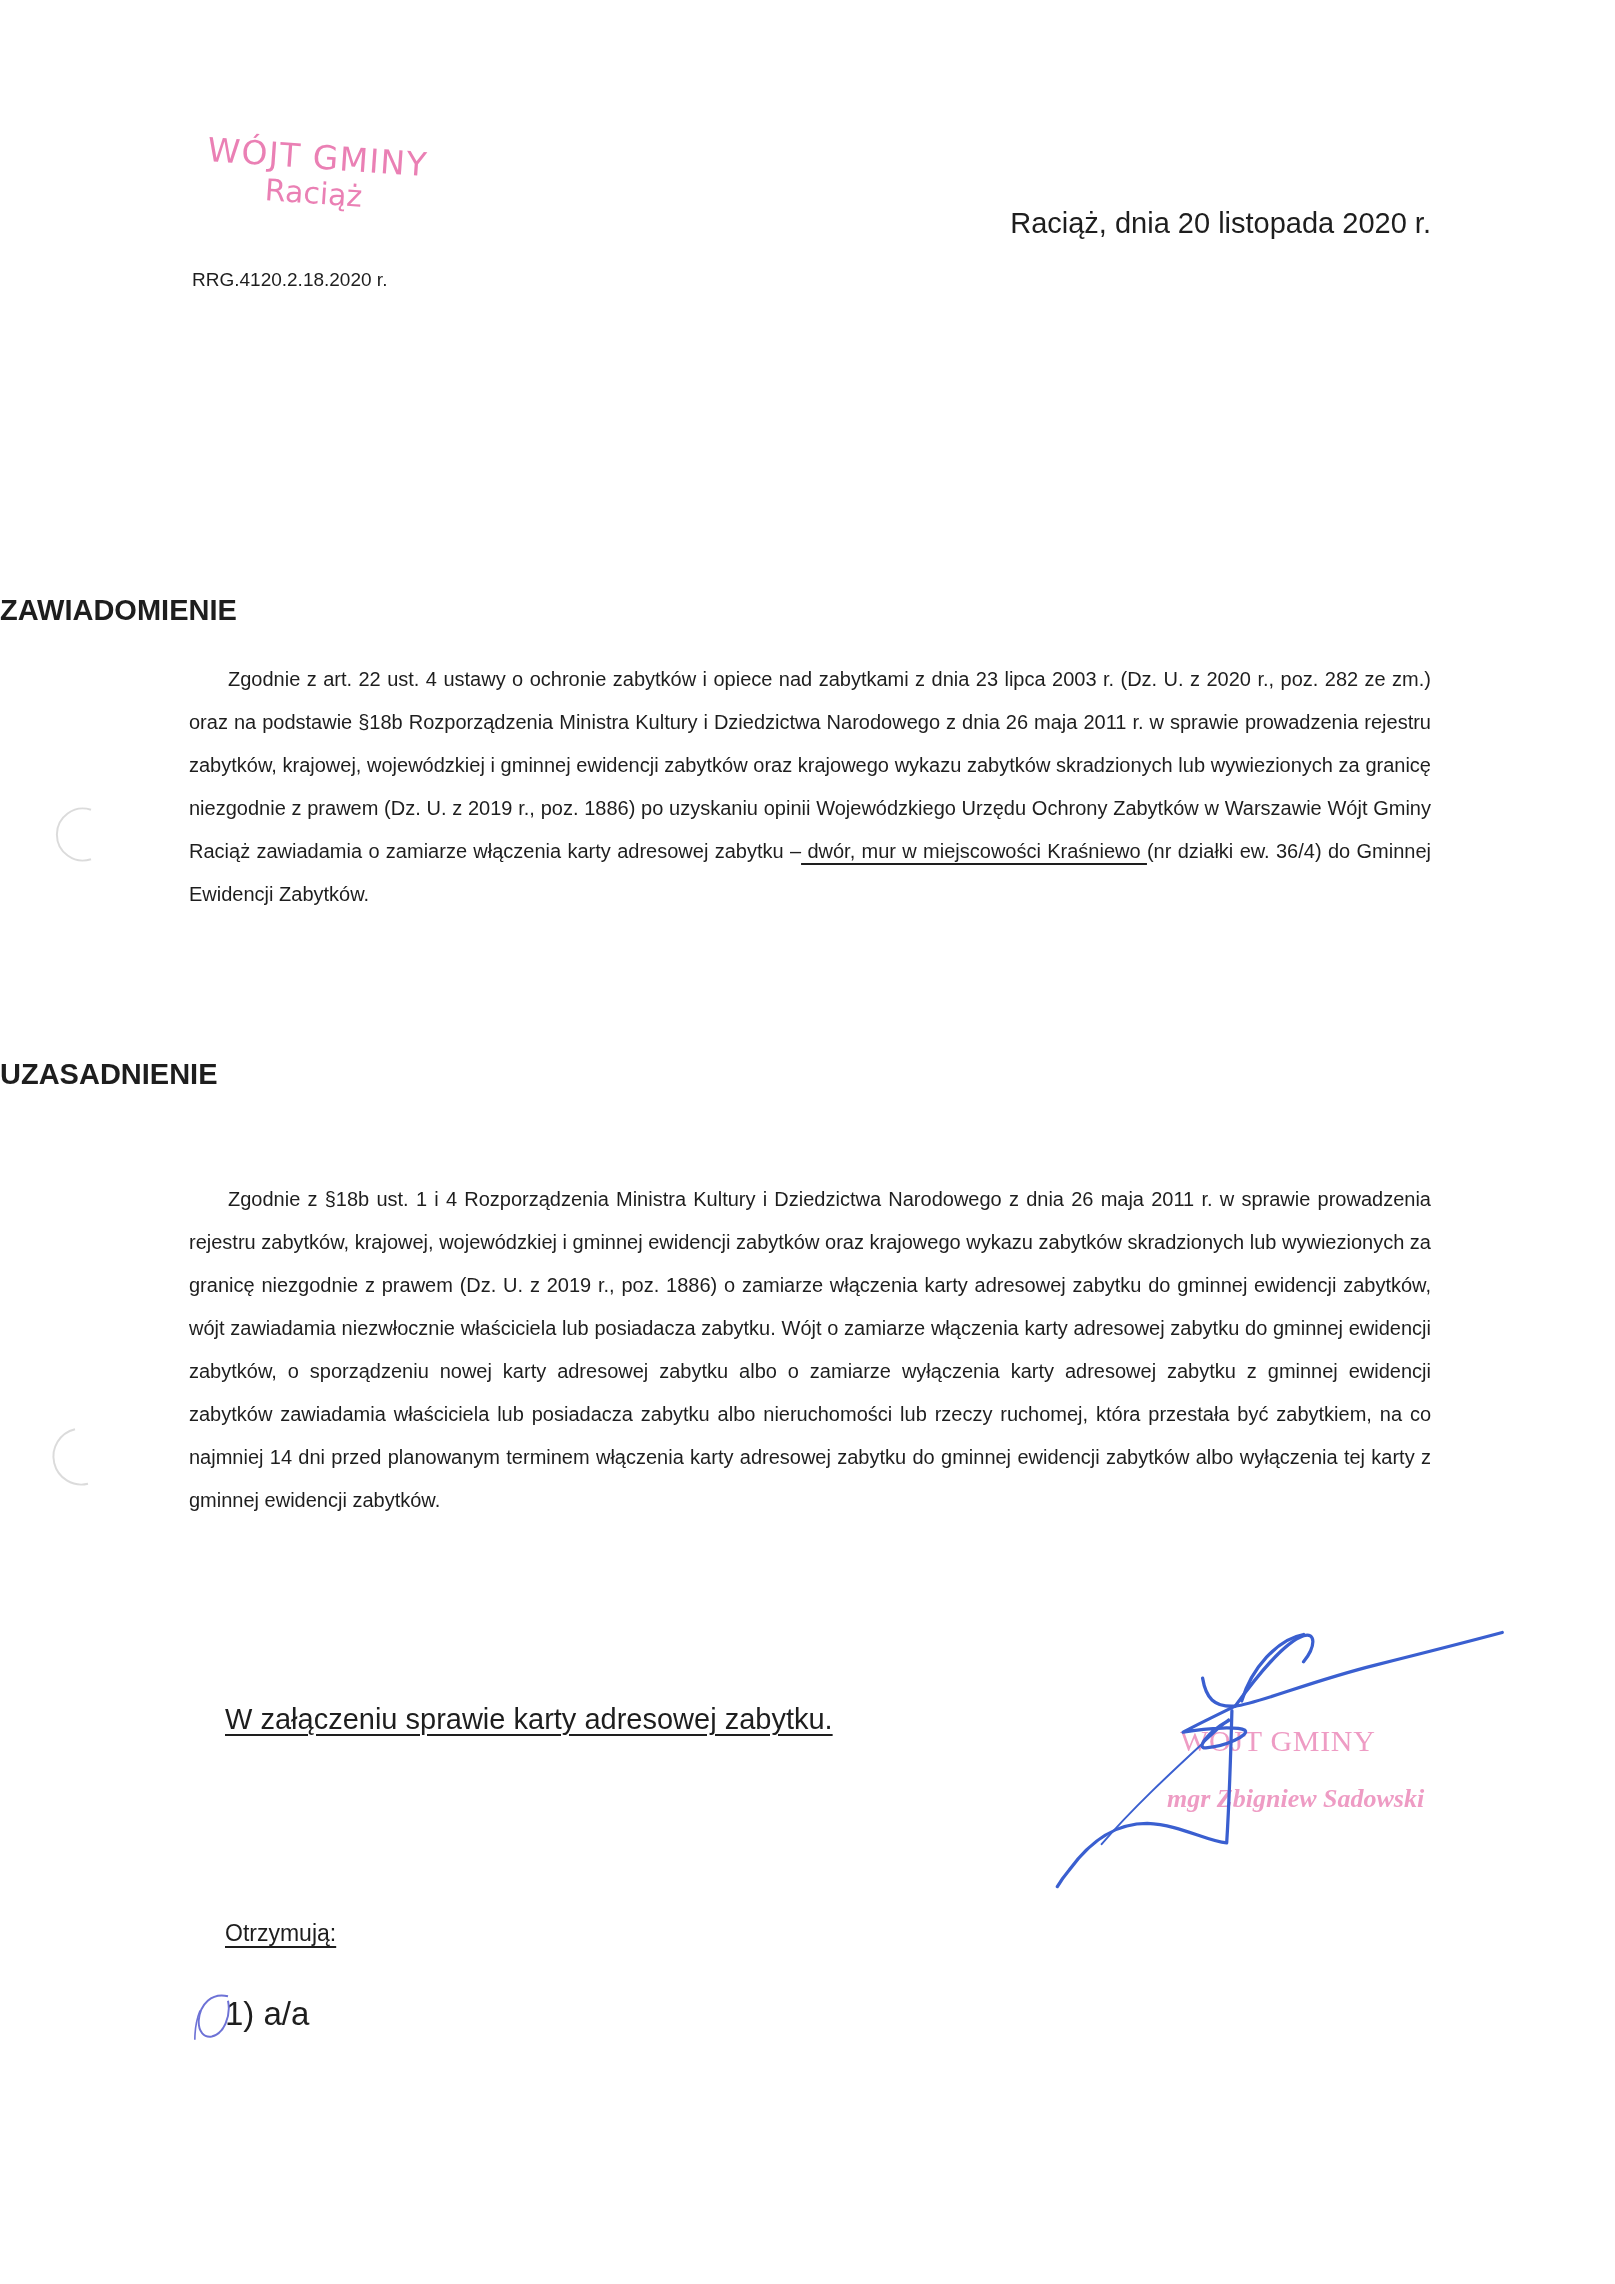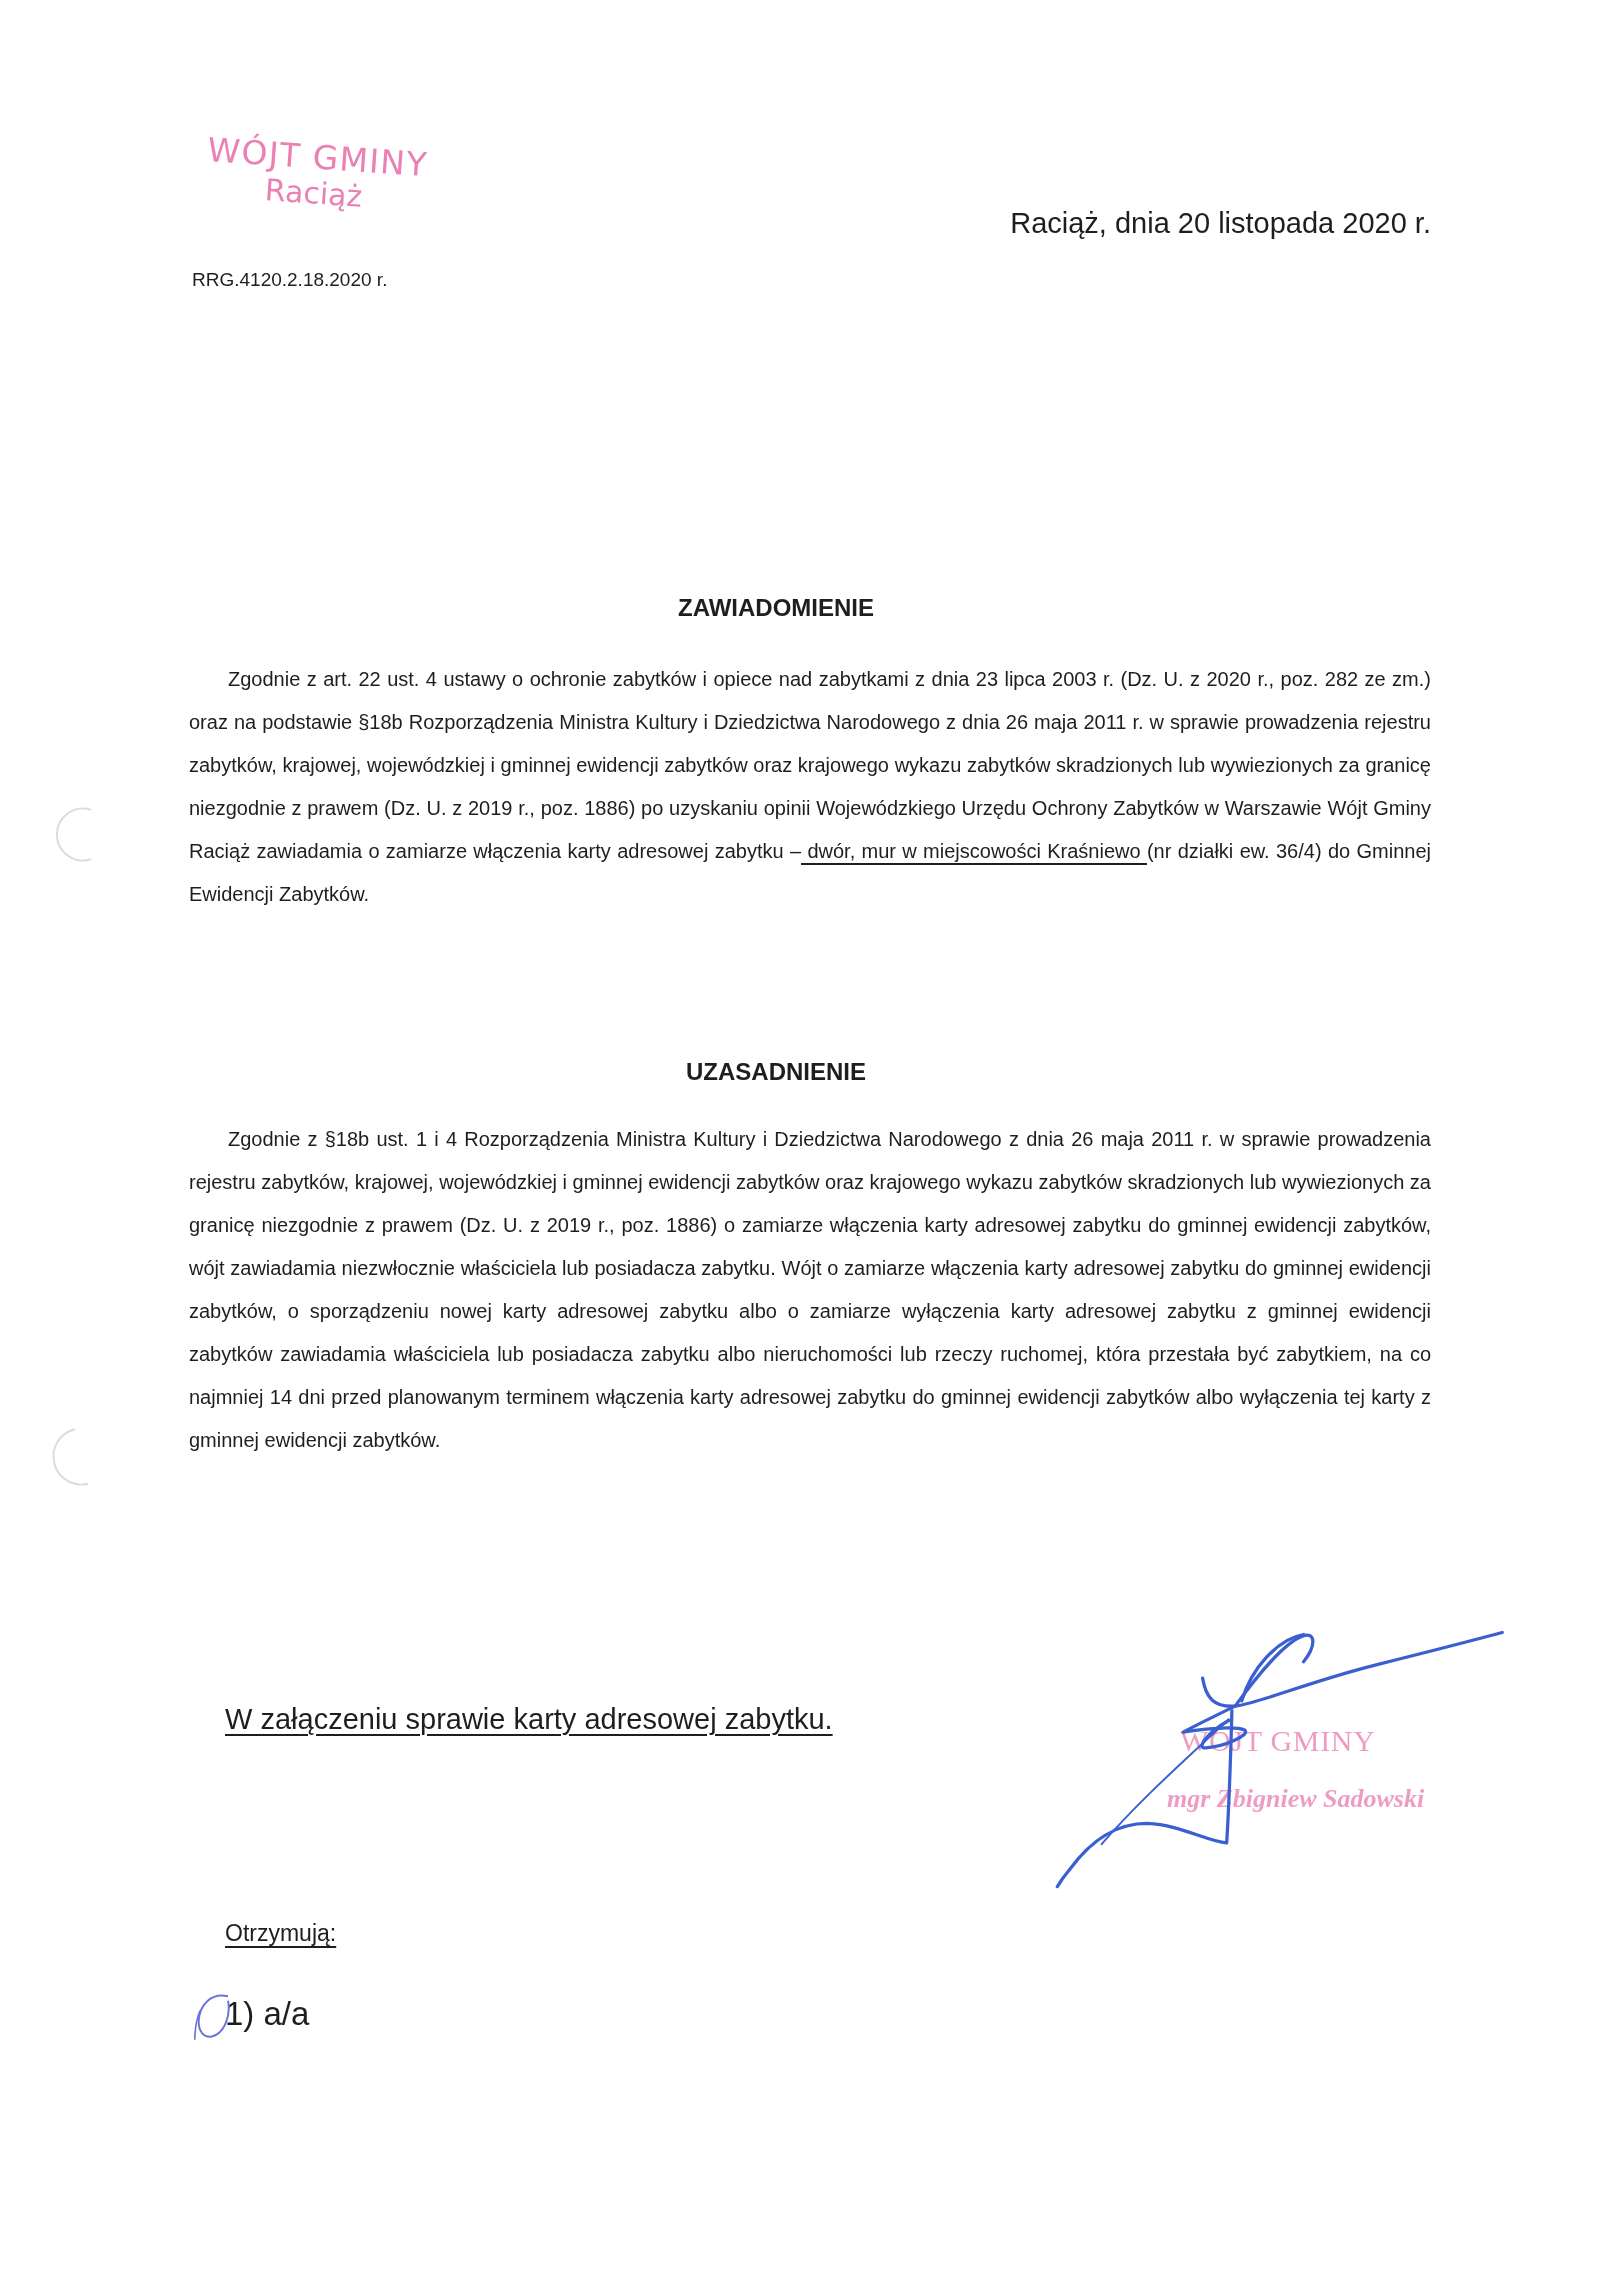--- a/index.html
+++ b/index.html
@@ -5,21 +5,21 @@
   html, body { margin: 0; padding: 0; background: #ffffff; }
   body { width: 1616px; height: 2284px; position: relative; overflow: hidden;
          font-family: "Liberation Sans", "DejaVu Sans", sans-serif; color: #1e1e1e; }
   .abs { position: absolute; }
   .stamp-top { left: 209px; top: 130px; color: #e76aa8; font-family: "DejaVu Sans", sans-serif;
                transform: rotate(4deg); transform-origin: left top; opacity: 0.85; }
   .stamp-top .l1 { font-size: 33px; letter-spacing: 1.3px; white-space: nowrap; }
   .stamp-top .l2 { font-size: 30px; margin-left: 60px; margin-top: -1.3px; }
   .date { right: 185px; top: 207px; font-size: 29px; white-space: nowrap; }
   .ref { left: 192px; top: 269px; font-size: 19px; white-space: nowrap; }
-  .heading { left: 0; width: 1552px; text-align: center; font-weight: bold; font-size: 24px; }
+  .heading { left: 0; width: 1552px; text-align: left; font-weight: bold; font-size: 29px; }
   .para { left: 189px; width: 1242px; font-size: 20px; line-height: 43px; text-align: justify; }
   .para .indent { display: inline-block; width: 39px; }
   .ul { text-decoration: underline; text-decoration-thickness: 2px; text-underline-offset: 5.2px; }
   .attach { left: 225px; top: 1703px; font-size: 29px; white-space: nowrap; }
   .recv-title { left: 225px; top: 1920px; font-size: 23px; }
   .recv-item { left: 225px; top: 1995px; font-size: 33px; }
   .sign-stamp { left: 1167px; top: 1724px; color: #ee9cc4; font-family: "Liberation Serif", serif; }
   .sign-stamp .l1 { font-size: 30px; letter-spacing: 0.7px; margin-left: 13px; }
   .sign-stamp .l2 { font-size: 26px; font-style: italic; margin-top: 26px; font-weight: bold; }
   .signature { left: 1043px; top: 1564px; }
@@ -45,21 +45,21 @@
 <div class="abs ref">RRG.4120.2.18.2020 r.</div>
 
 <div class="abs heading" style="top:594px">ZAWIADOMIENIE</div>
 
 <div class="abs para" style="top:658px">
   <span class="indent"></span><span>Zgodnie z art. 22 ust. 4 ustawy o ochronie zabytków i opiece nad zabytkami z dnia 23 lipca 2003 r. (Dz. U. z 2020 r., poz. 282 ze zm.) oraz na podstawie §18b Rozporządzenia Ministra Kultury i Dziedzictwa Narodowego z dnia 26 maja 2011 r. w sprawie prowadzenia rejestru zabytków, krajowej, wojewódzkiej i gminnej ewidencji zabytków oraz krajowego wykazu zabytków skradzionych lub wywiezionych za granicę niezgodnie z prawem (Dz. U. z 2019 r., poz. 1886) po uzyskaniu opinii Wojewódzkiego Urzędu Ochrony Zabytków w Warszawie Wójt Gminy Raciąż zawiadamia o zamiarze włączenia karty adresowej zabytku –</span><span class="ul"> dwór, mur w miejscowości Kraśniewo </span><span> (nr działki ew. 36/4) do Gminnej Ewidencji Zabytków.</span>
 </div>
 
 <div class="abs heading" style="top:1058px">UZASADNIENIE</div>
 
-<div class="abs para" style="top:1118px">
+<div class="abs para" style="top:1178px">
   <span class="indent"></span><span>Zgodnie z §18b ust. 1 i 4 Rozporządzenia Ministra Kultury i Dziedzictwa Narodowego z dnia 26 maja 2011 r. w sprawie prowadzenia rejestru zabytków, krajowej, wojewódzkiej i gminnej ewidencji zabytków oraz krajowego wykazu zabytków skradzionych lub wywiezionych za granicę niezgodnie z prawem (Dz. U. z 2019 r., poz. 1886) o zamiarze włączenia karty adresowej zabytku do gminnej ewidencji zabytków, wójt zawiadamia niezwłocznie właściciela lub posiadacza zabytku. Wójt o zamiarze włączenia karty adresowej zabytku do gminnej ewidencji zabytków, o sporządzeniu nowej karty adresowej zabytku albo o zamiarze wyłączenia karty adresowej zabytku z gminnej ewidencji zabytków zawiadamia właściciela lub posiadacza zabytku albo nieruchomości lub rzeczy ruchomej, która przestała być zabytkiem, na co najmniej 14 dni przed planowanym terminem włączenia karty adresowej zabytku do gminnej ewidencji zabytków albo wyłączenia tej karty z gminnej ewidencji zabytków.</span>
 </div>
 
 <div class="abs attach ul">W załączeniu sprawie karty adresowej zabytku.</div>
 
 <div class="abs sign-stamp">
   <div class="l1">WÓJT GMINY</div>
   <div class="l2">mgr Zbigniew Sadowski</div>
 </div>
 

